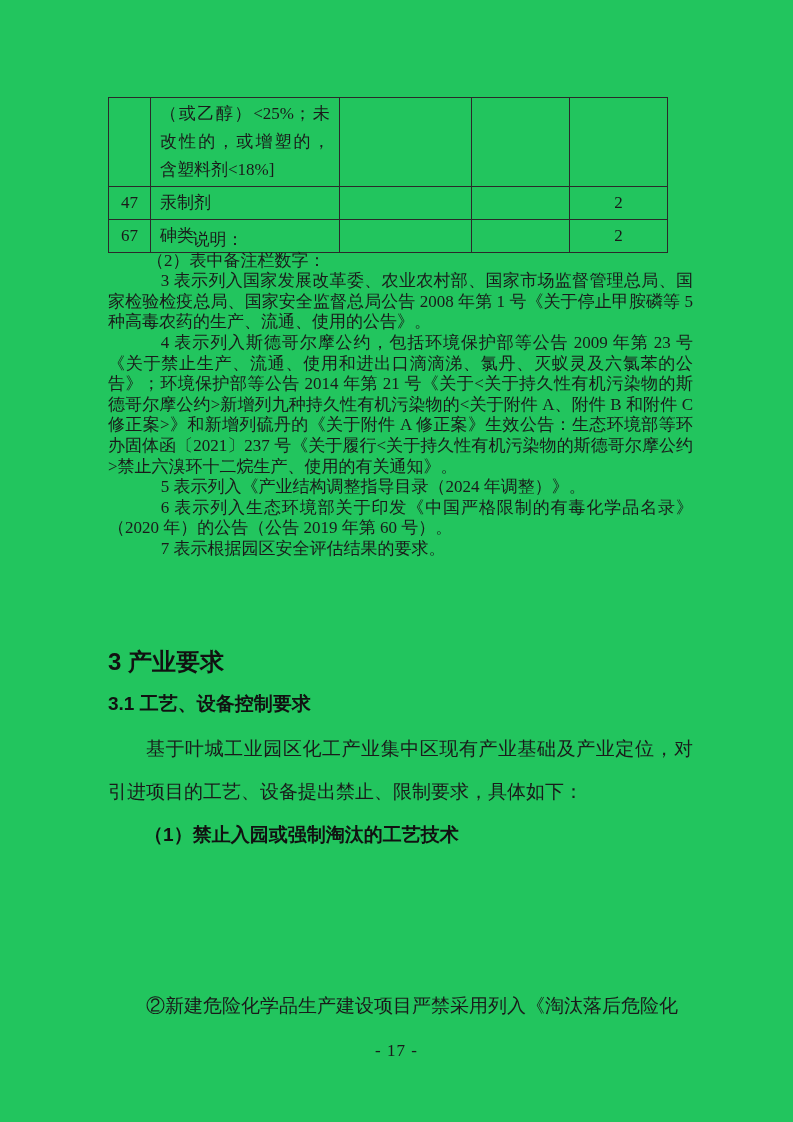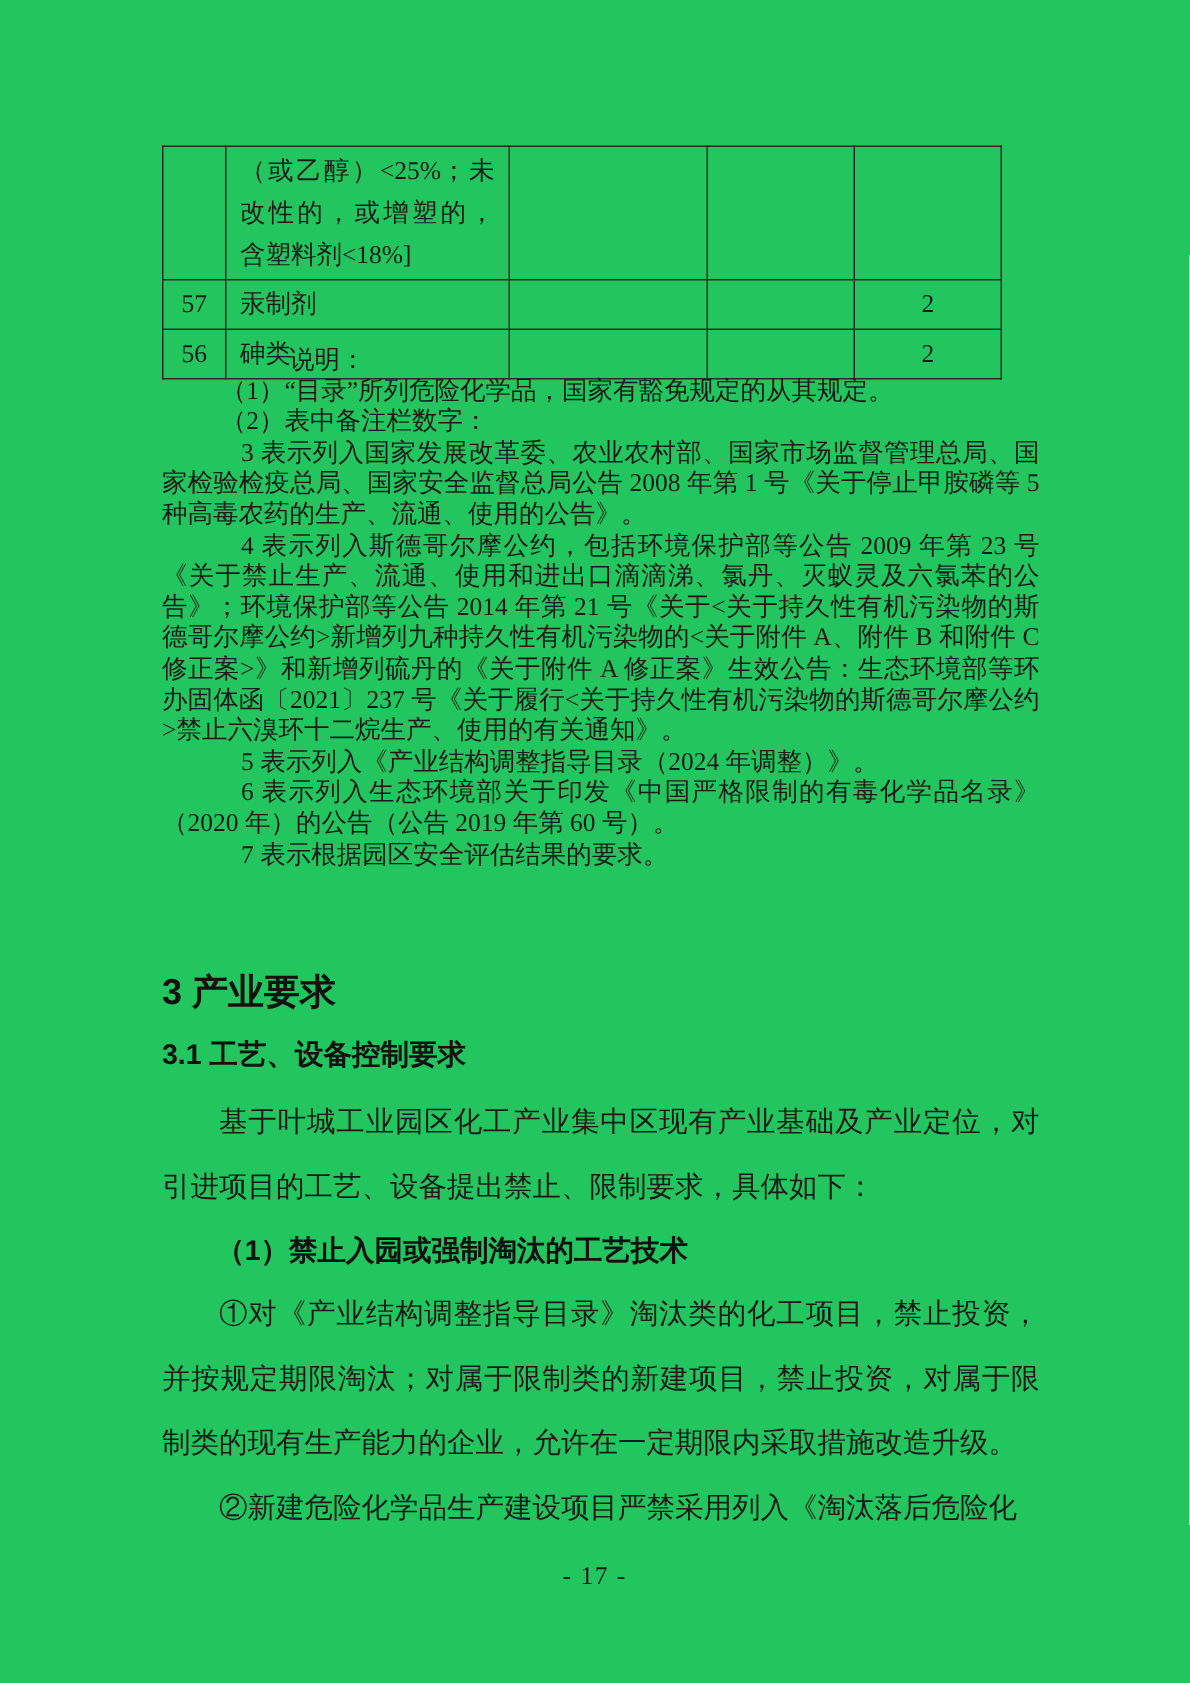--- a/index.html
+++ b/index.html
@@ -101,53 +101,51 @@
   <table class="hazard-table">
     <tbody>
       <tr class="row-cont">
         <td class="c-no"></td>
         <td class="c-name">（或乙醇）&lt;25%；未改性的，或增塑的，含塑料剂&lt;18%]</td>
         <td class="c-col3"></td>
         <td class="c-col4"></td>
         <td class="c-remark"></td>
       </tr>
       <tr class="row-normal">
-        <td class="c-no">57</td>
+        <td class="c-no">47</td>
         <td class="c-name">汞制剂</td>
         <td class="c-col3"></td>
         <td class="c-col4"></td>
         <td class="c-remark">2</td>
       </tr>
       <tr class="row-last">
-        <td class="c-no">56</td>
+        <td class="c-no">67</td>
         <td class="c-name">砷类</td>
         <td class="c-col3"></td>
         <td class="c-col4"></td>
         <td class="c-remark">2</td>
       </tr>
     </tbody>
   </table>
 
   <div class="content notes" style="position:absolute;">
     <p class="ind-title">说明：</p>
-    <p class="ind-paren">（1）“目录”所列危险化学品，国家有豁免规定的从其规定。</p>
     <p class="ind-paren">（2）表中备注栏数字：</p>
     <p class="ind-num">3 表示列入国家发展改革委、农业农村部、国家市场监督管理总局、国家检验检疫总局、国家安全监督总局公告 2008 年第 1 号《关于停止甲胺磷等 5 种高毒农药的生产、流通、使用的公告》。</p>
     <p class="ind-num">4 表示列入斯德哥尔摩公约，包括环境保护部等公告 2009 年第 23 号《关于禁止生产、流通、使用和进出口滴滴涕、氯丹、灭蚁灵及六氯苯的公告》；环境保护部等公告 2014 年第 21 号《关于&lt;关于持久性有机污染物的斯德哥尔摩公约&gt;新增列九种持久性有机污染物的&lt;关于附件 A、附件 B 和附件 C 修正案&gt;》和新增列硫丹的《关于附件 A 修正案》生效公告：生态环境部等环办固体函〔2021〕237 号《关于履行&lt;关于持久性有机污染物的斯德哥尔摩公约&gt;禁止六溴环十二烷生产、使用的有关通知》。</p>
     <p class="ind-num">5 表示列入《产业结构调整指导目录（2024 年调整）》。</p>
     <p class="ind-num">6 表示列入生态环境部关于印发《中国严格限制的有毒化学品名录》（2020 年）的公告（公告 2019 年第 60 号）。</p>
     <p class="ind-num">7 表示根据园区安全评估结果的要求。</p>
   </div>
 
   <div class="h-sec h2">3 产业要求</div>
   <div class="h-sec h3">3.1 工艺、设备控制要求</div>
 
   <div class="content bodypara p-intro" style="position:absolute;">基于叶城工业园区化工产业集中区现有产业基础及产业定位，对引进项目的工艺、设备提出禁止、限制要求，具体如下：</div>
 
   <div class="content p-sub1" style="position:absolute;">（1）禁止入园或强制淘汰的工艺技术</div>
 
-  <div class="content bodypara p-c1" style="position:absolute;">①对《产业结构调整指导目录》淘汰类的化工项目，禁止投资，并按规定期限淘汰；对属于限制类的新建项目，禁止投资，对属于限制类的现有生产能力的企业，允许在一定期限内采取措施改造升级。</div>
 
   <div class="content bodypara p-c2" style="position:absolute;">②新建危险化学品生产建设项目严禁采用列入《淘汰落后危险化</div>
 
   <div class="pagenum">- 17 -</div>
 
 </div>
 
 </body></html>

